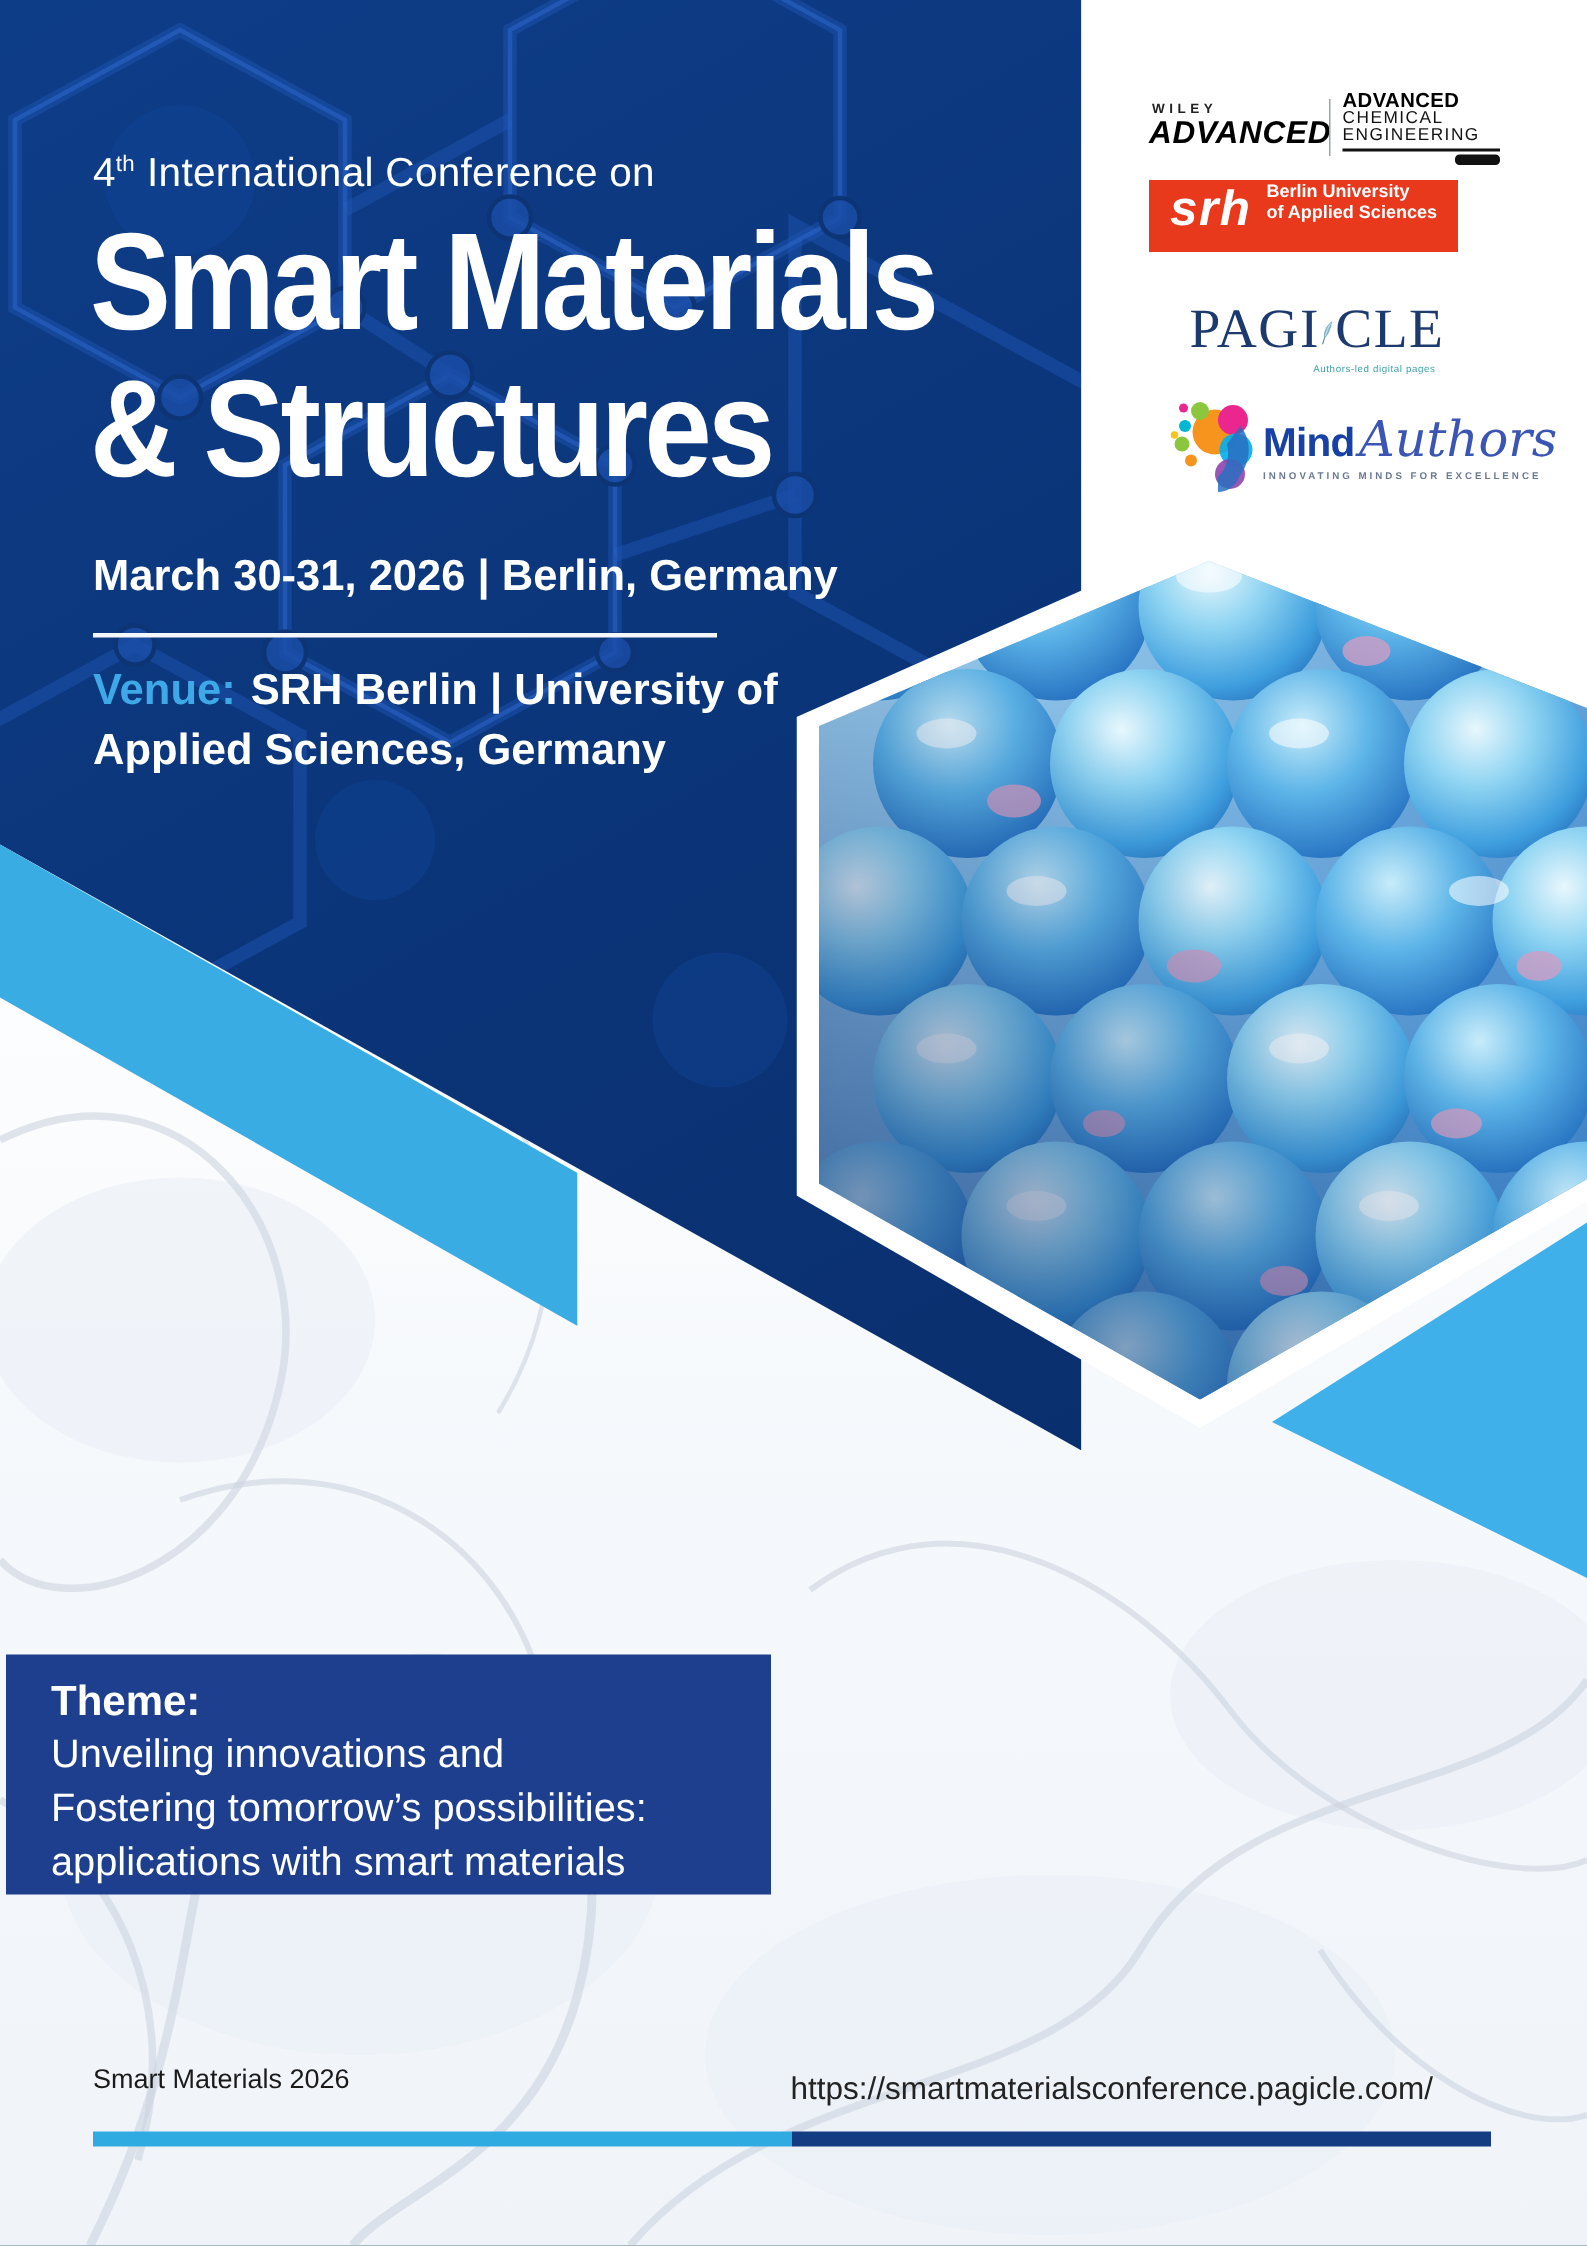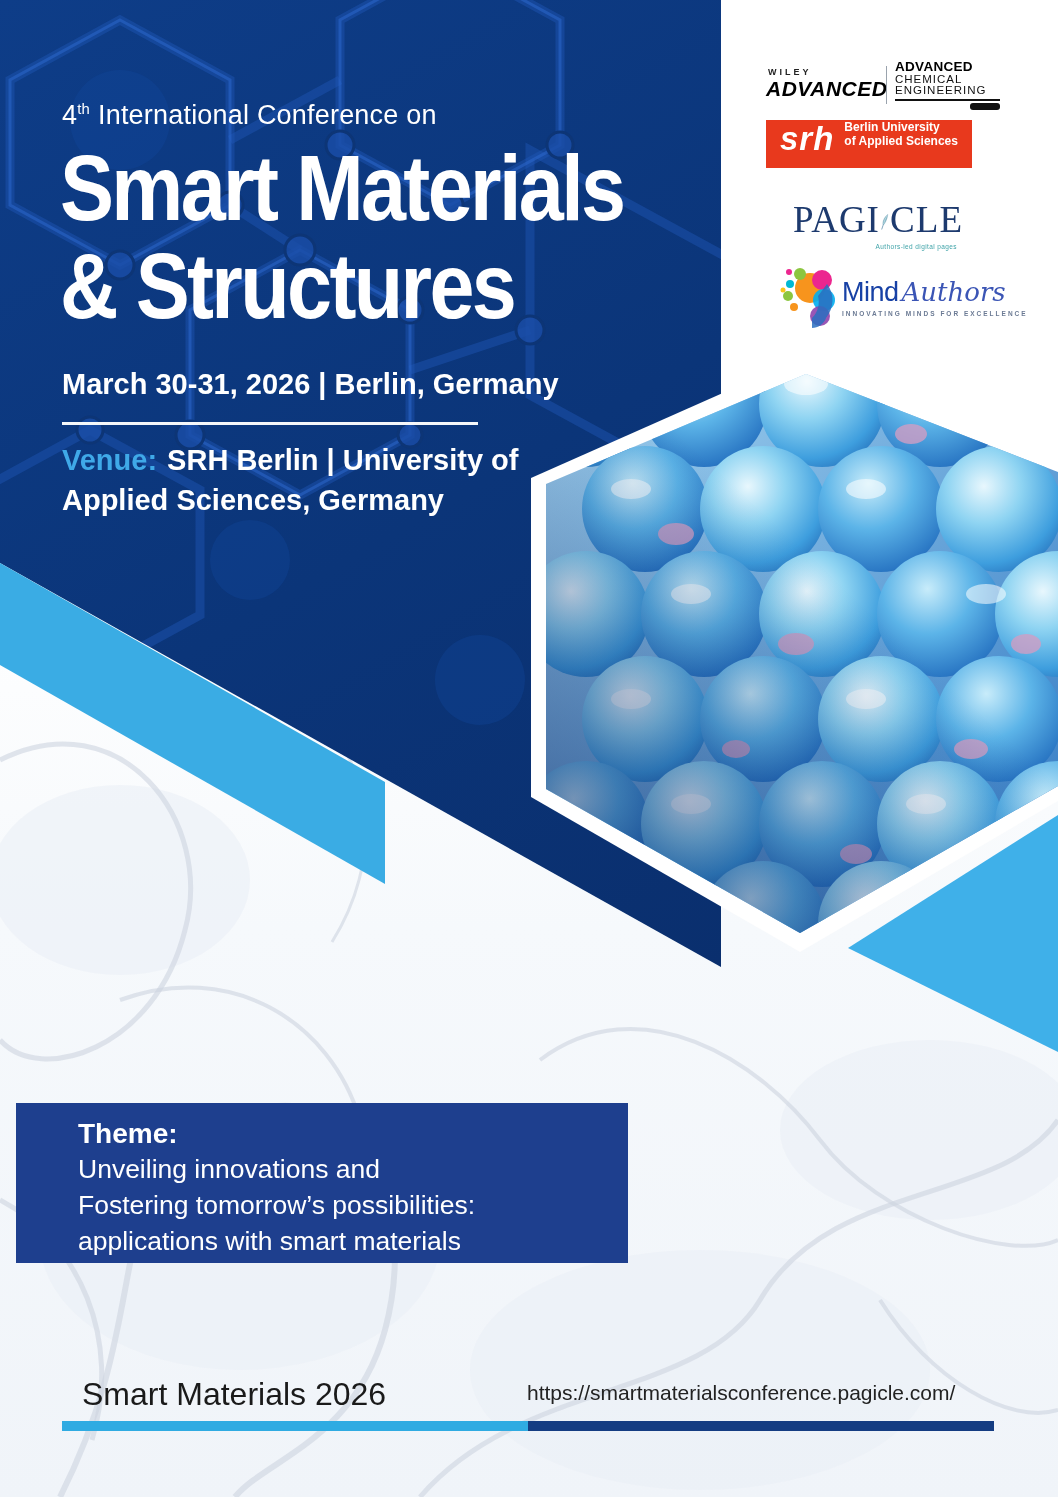--- a/index.html
+++ b/index.html
@@ -51,27 +51,27 @@
     font-size:92px;font-weight:bold;letter-spacing:-3px;line-height:1.06;
     transform:scaleX(.88);transform-origin:left top;white-space:nowrap;
   }
   .date-line{position:absolute;left:62px;top:368px;z-index:7;color:#ffffff;font-size:29px;font-weight:bold;}
   .divider{position:absolute;left:62px;top:422px;width:416px;height:3px;background:rgba(255,255,255,.96);z-index:7;}
   .venue-block{position:absolute;left:62px;top:440px;z-index:7;font-size:29px;font-weight:bold;line-height:40px;color:#ffffff;}
   .venue-label{color:#3fa9e8;}
   .venue-rest{margin-left:10px;}
   
   .theme-box{
-    position:absolute;left:16px;top:1103px;width:612px;height:160px;z-index:6;
-    background:#1e3f8e;color:#ffffff;padding:14px 0 0 62px;box-sizing:border-box;
+    position:absolute;left:4px;top:1103px;width:510px;height:160px;z-index:6;
+    background:#1e3f8e;color:#ffffff;padding:14px 0 0 30px;box-sizing:border-box;
   }
   .theme-label{font-size:28px;font-weight:bold;line-height:34px;}
   .theme-line{font-size:26.5px;font-weight:400;line-height:36px;}
   
-  .footer-left{position:absolute;left:62px;top:1376px;z-index:7;color:#1a1a1a;font-size:32px;margin-left:20px;}
+  .footer-left{position:absolute;left:62px;top:1376px;z-index:7;color:#1a1a1a;font-size:18px;}
   .footer-url{position:absolute;left:527px;top:1381px;z-index:7;color:#222222;font-size:21px;}
   .bar-light{position:absolute;left:62px;top:1421px;width:466px;height:10px;background:#2fabe2;z-index:7;}
   .bar-dark{position:absolute;left:528px;top:1421px;width:466px;height:10px;background:#143c82;z-index:7;}
   
   .lg-wiley{position:absolute;left:766px;top:60px;z-index:7;display:flex;align-items:center;color:#000;}
   .wiley-left{width:118px;}
   .wiley-brand{font-size:9px;letter-spacing:3px;font-weight:bold;color:#222;margin-left:2px;}
   .wiley-name{font-size:21px;font-weight:800;font-style:italic;letter-spacing:.5px;}
   .wiley-sep{width:1px;height:38px;background:#9aa3ad;margin:2px 8px 0 2px;}
   .wiley-right{width:105px;line-height:1.0;}
@@ -83,22 +83,22 @@
   .srh-abbr{color:#fff;font-size:33px;font-weight:bold;font-style:italic;margin:0 10px 4px 14px;letter-spacing:1px;}
   .srh-name{color:#fff;font-size:12px;font-weight:bold;line-height:14px;}
   .lg-pagicle{position:absolute;left:793px;top:198px;z-index:7;width:170px;}
   .pag-row{display:flex;align-items:center;}
   .pag-txt{font-family:"Liberation Serif",serif;font-size:37px;color:#1d3a6e;letter-spacing:1px;line-height:.9;}
   .feather-icon{margin:0 1px -4px 1px;}
   .pag-tag{font-size:6.5px;color:#3fa3a8;letter-spacing:.4px;text-align:right;margin-top:1px;margin-right:6px;}
   .lg-mind{position:absolute;left:780px;top:262px;z-index:7;display:flex;align-items:center;}
   .mind-texts{margin-left:4px;}
   .mind-row{display:flex;align-items:baseline;}
-  .mind-bold{font-size:27px;font-weight:400;color:#1741a5;letter-spacing:-.5px;}
-  .mind-script{font-family:"DejaVu Serif",serif;font-style:italic;font-size:26px;color:#3b55b5;margin-left:3px;}
+  .mind-bold{font-size:27px;font-weight:700;color:#1741a5;letter-spacing:-.5px;}
+  .mind-script{font-family:"DejaVu Serif",serif;font-style:italic;font-size:33px;color:#3b55b5;margin-left:3px;}
   .mind-tag{font-size:6.5px;letter-spacing:2px;color:#6b7a94;font-weight:bold;margin-top:2px;}
 </style>
 </head>
 <body>
 
 <div class="page">
 
   <svg class="glass-bg" width="1058" height="1497" viewBox="0 0 1058 1497">
     <g fill="#e9eef5" fill-opacity=".55">
       <ellipse cx="240" cy="1240" rx="200" ry="130"></ellipse>

